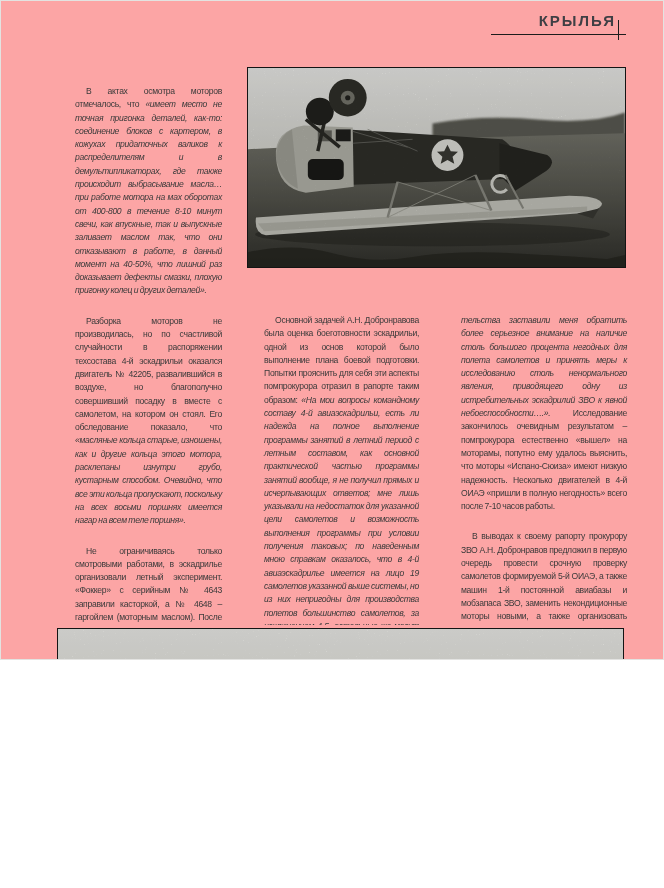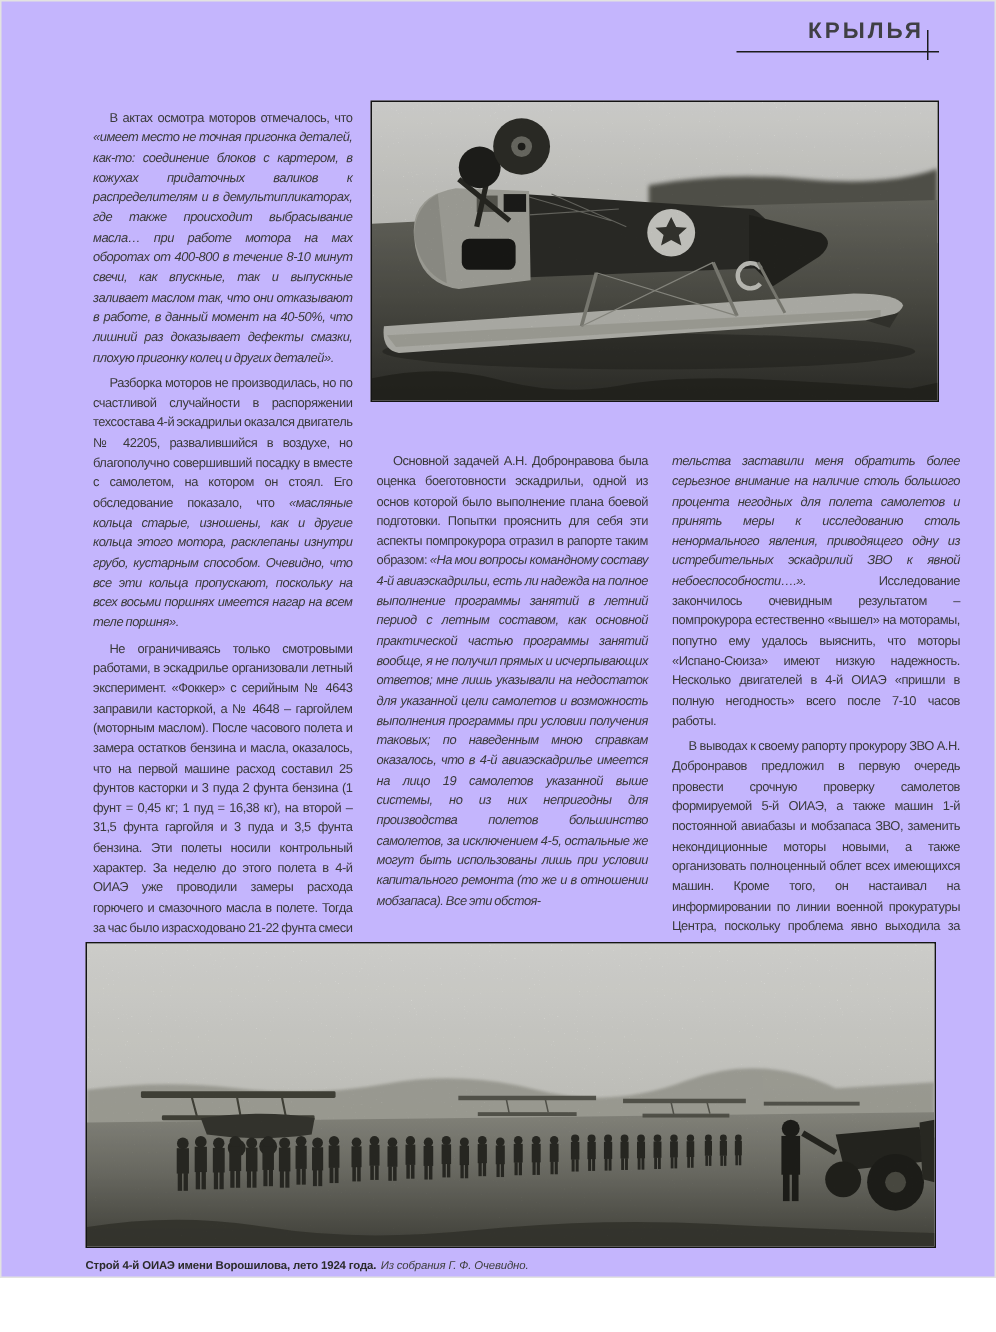--- a/index.html
+++ b/index.html
@@ -1,33 +1,33 @@
 <!DOCTYPE html>
 <html lang="ru"><head>
 <meta charset="utf-8">
 <style>
   html,body{margin:0;padding:0;background:#ffffff;}
   #page{
-    position:relative;width:664px;height:852px;background:#c4b5fd;
+    position:relative;width:664px;height:660px;background:#fca5a5;
     font-family:"Liberation Sans",sans-serif;overflow:hidden;
     border:1px solid #e3e3e1;box-sizing:border-box;
   }
   
   .section-title{
     position:absolute;top:11px;right:47px;
     font-size:15px;font-weight:bold;letter-spacing:2px;color:#3f3f44;
   }
   .header-rule{position:absolute;left:490px;top:33px;width:135px;height:1px;background:#1c1c1c;}
   .header-tick{position:absolute;left:617px;top:19px;width:1px;height:20px;background:#1c1c1c;}
   
   .col{
     position:absolute;color:#3a3a3a;font-size:8.6px;line-height:13.3px;
     letter-spacing:-0.3px;word-spacing:-0.5px;text-align:justify;overflow:hidden;
   }
-  .col p{margin:4px;}
+  .col p{margin:17px;}
   .col p.indent{text-indent:11px;}
   .it{font-style:italic;}
   .col-left{left:57px;top:67px;width:181px;height:556px;}
   .col-mid{left:246px;top:296px;width:189px;height:328px;}
   .col-right{left:443px;top:296px;width:200px;height:328px;}
   
   .photo{position:absolute;border:1px solid #141414;box-sizing:border-box;background:#dcdcd8;}
   .photo svg{display:block;width:100%;height:100%;}
   .photo-top{left:246px;top:66px;width:379px;height:201px;}
   .photo-bottom{left:56px;top:627px;width:567px;height:204px;}

